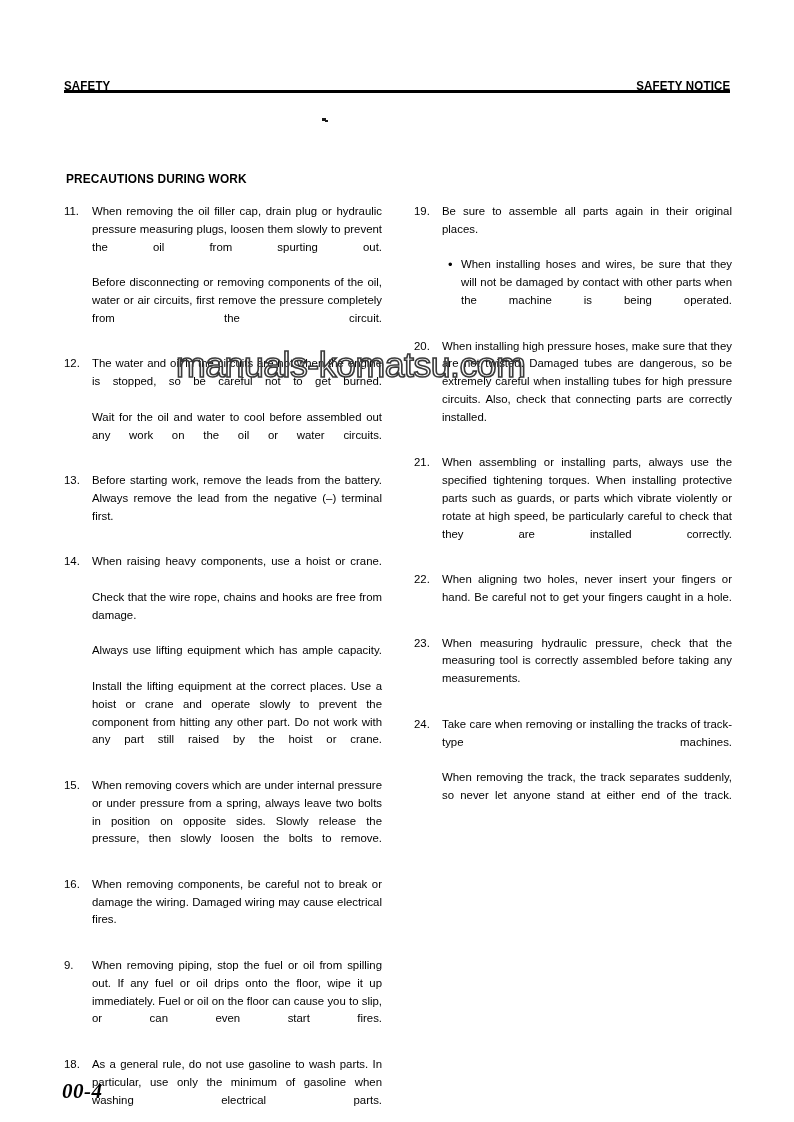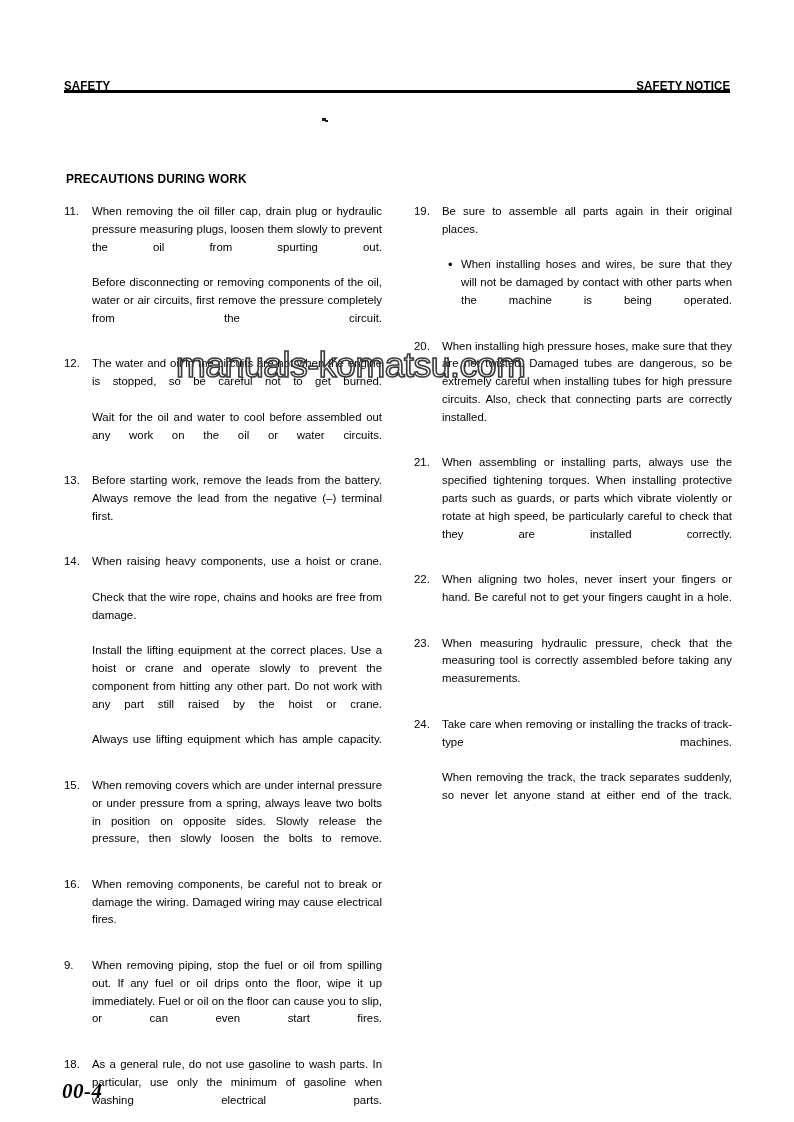--- a/index.html
+++ b/index.html
@@ -209,22 +209,22 @@
         <div class="item-num">13.</div>
         <div class="item-body">
           <p class="para">Before starting work, remove the leads from the battery. Always remove the lead from the negative (–) terminal first.</p>
         </div>
       </div>
       <div class="item">
         <div class="item-num">14.</div>
         <div class="item-body">
           <p class="para">When raising heavy components, use a hoist or crane.</p>
           <p class="para">Check that the wire rope, chains and hooks are free from damage.</p>
+          <p class="para">Always use lifting equipment which has ample capacity.</p>
           <p class="para">Install the lifting equipment at the correct places. Use a hoist or crane and operate slowly to prevent the component from hitting any other part. Do not work with any part still raised by the hoist or crane.</p>
-          <p class="para">Always use lifting equipment which has ample capacity.</p>
         </div>
       </div>
       <div class="item">
         <div class="item-num">15.</div>
         <div class="item-body">
           <p class="para">When removing covers which are under internal pressure or under pressure from a spring, always leave two bolts in position on opposite sides. Slowly release the pressure, then slowly loosen the bolts to remove.</p>
         </div>
       </div>
       <div class="item">
         <div class="item-num">16.</div>

